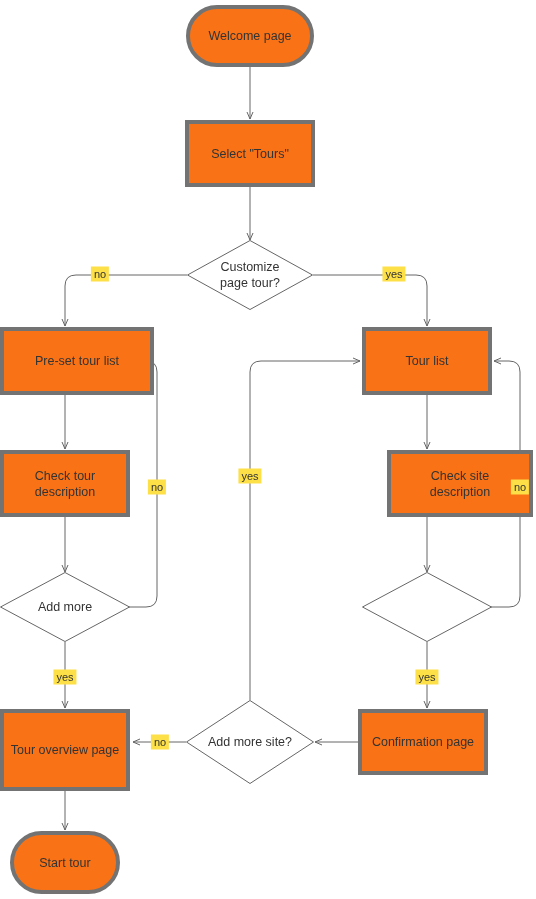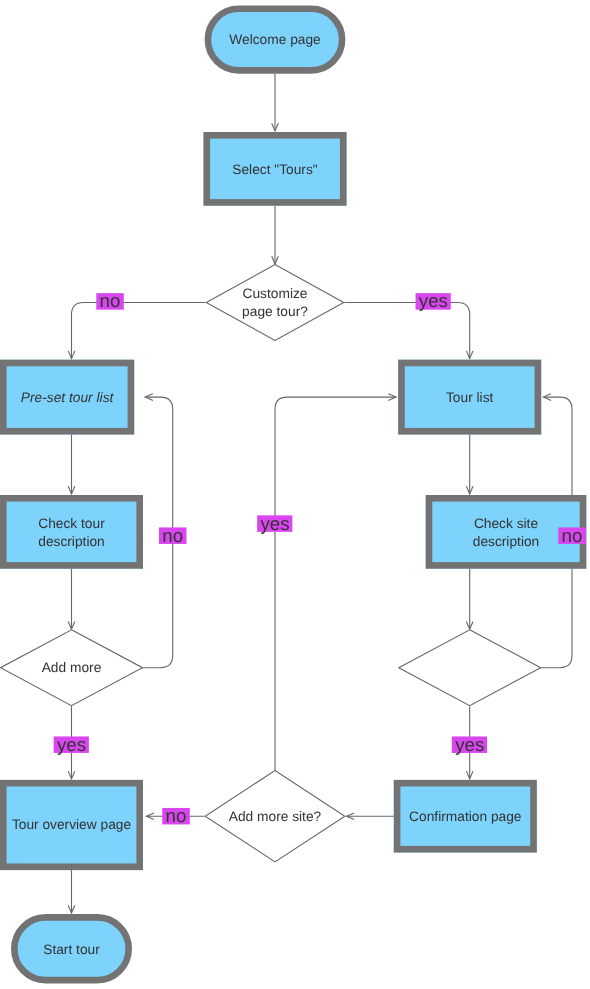--- a/index.html
+++ b/index.html
@@ -29,22 +29,22 @@
   .node {
     position: absolute;
     box-sizing: border-box;
     display: flex;
     align-items: center;
     justify-content: center;
     text-align: center;
     color: #333333;
     font-size: 12.5px;
     line-height: 16px;
-    background: #7dd3fc;
-    border: 6px solid #737373;
+    background: #f97316;
+    border: 4px solid #737373;
   }
   .node.terminal {
     border-radius: 999px;
   }
   .node.process {
     border-radius: 0;
   }
   .node.decision {
     border: none;
     background: transparent;
@@ -57,23 +57,23 @@
     height: 100%;
   }
   .decision-label {
     position: relative;
     z-index: 2;
     padding: 0 4px;
   }
   .edge-label {
     position: absolute;
     color: #333333;
-    font-size: 17px;
+    font-size: 11px;
     line-height: 15px;
-    background: #d946ef;
+    background: #fde047;
     padding: 0 3px;
     white-space: nowrap;
     transform: translate(-50%, -50%);
   }
 </style>
 </head>
 <body>
 
 <div id="flowchart-canvas">
 
@@ -130,21 +130,21 @@
   <div class="node decision" style="left:187px; top:240px; width:126px; height:70px;">
     <svg class="decision-shape" viewBox="0 0 126 70" preserveAspectRatio="none">
       <polygon points="63,0.5 125.5,35 63,69.5 0.5,35" fill="#ffffff" stroke="#666666" stroke-width="1" vector-effect="non-scaling-stroke"></polygon>
     </svg>
     <div class="decision-label">
       <div>Customize</div>
       <div>page tour?</div>
     </div>
   </div>
 
-  <div class="node process" style="left:0px; top:327px; width:122px; height:68px;font-style:italic;">
+  <div class="node process" style="left:0px; top:327px; width:154px; height:68px;">
     <span>Pre-set tour list</span>
   </div>
 
   <div class="node process" style="left:362px; top:327px; width:130px; height:68px;">
     <span>Tour list</span>
   </div>
 
   <div class="node process" style="left:0px; top:450px; width:130px; height:67px;">
     <div>
       <div>Check tour</div>

